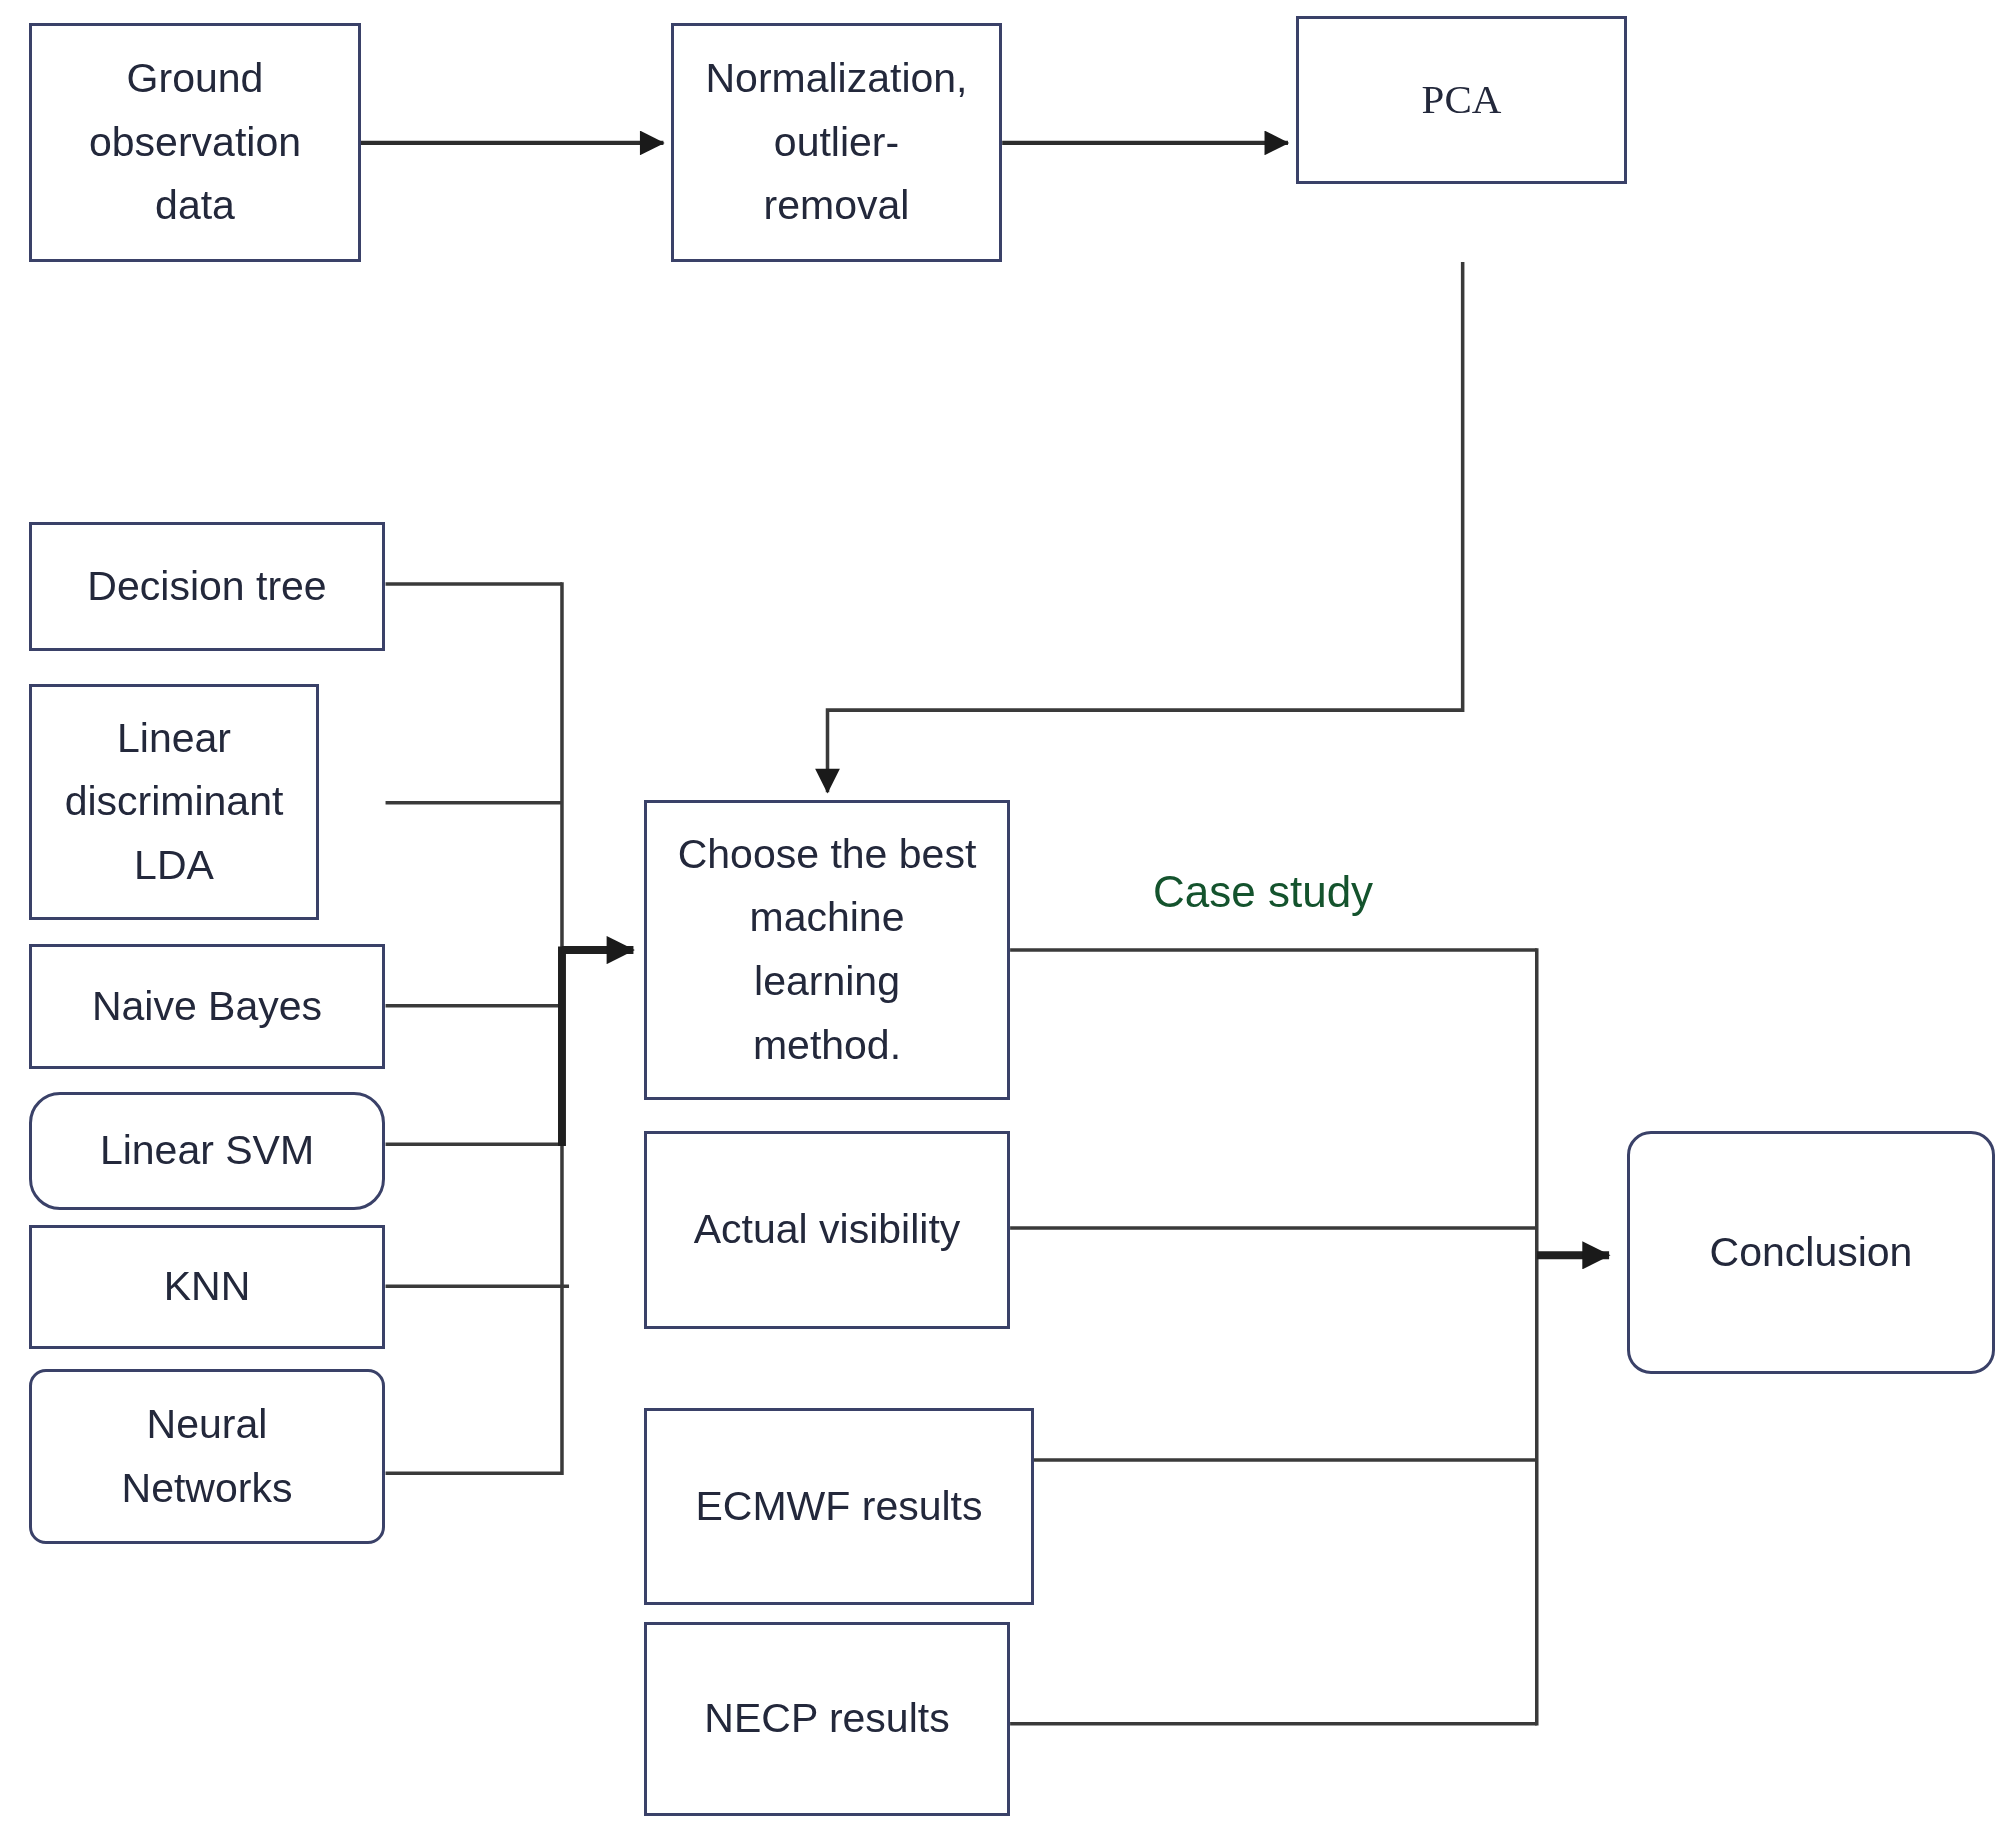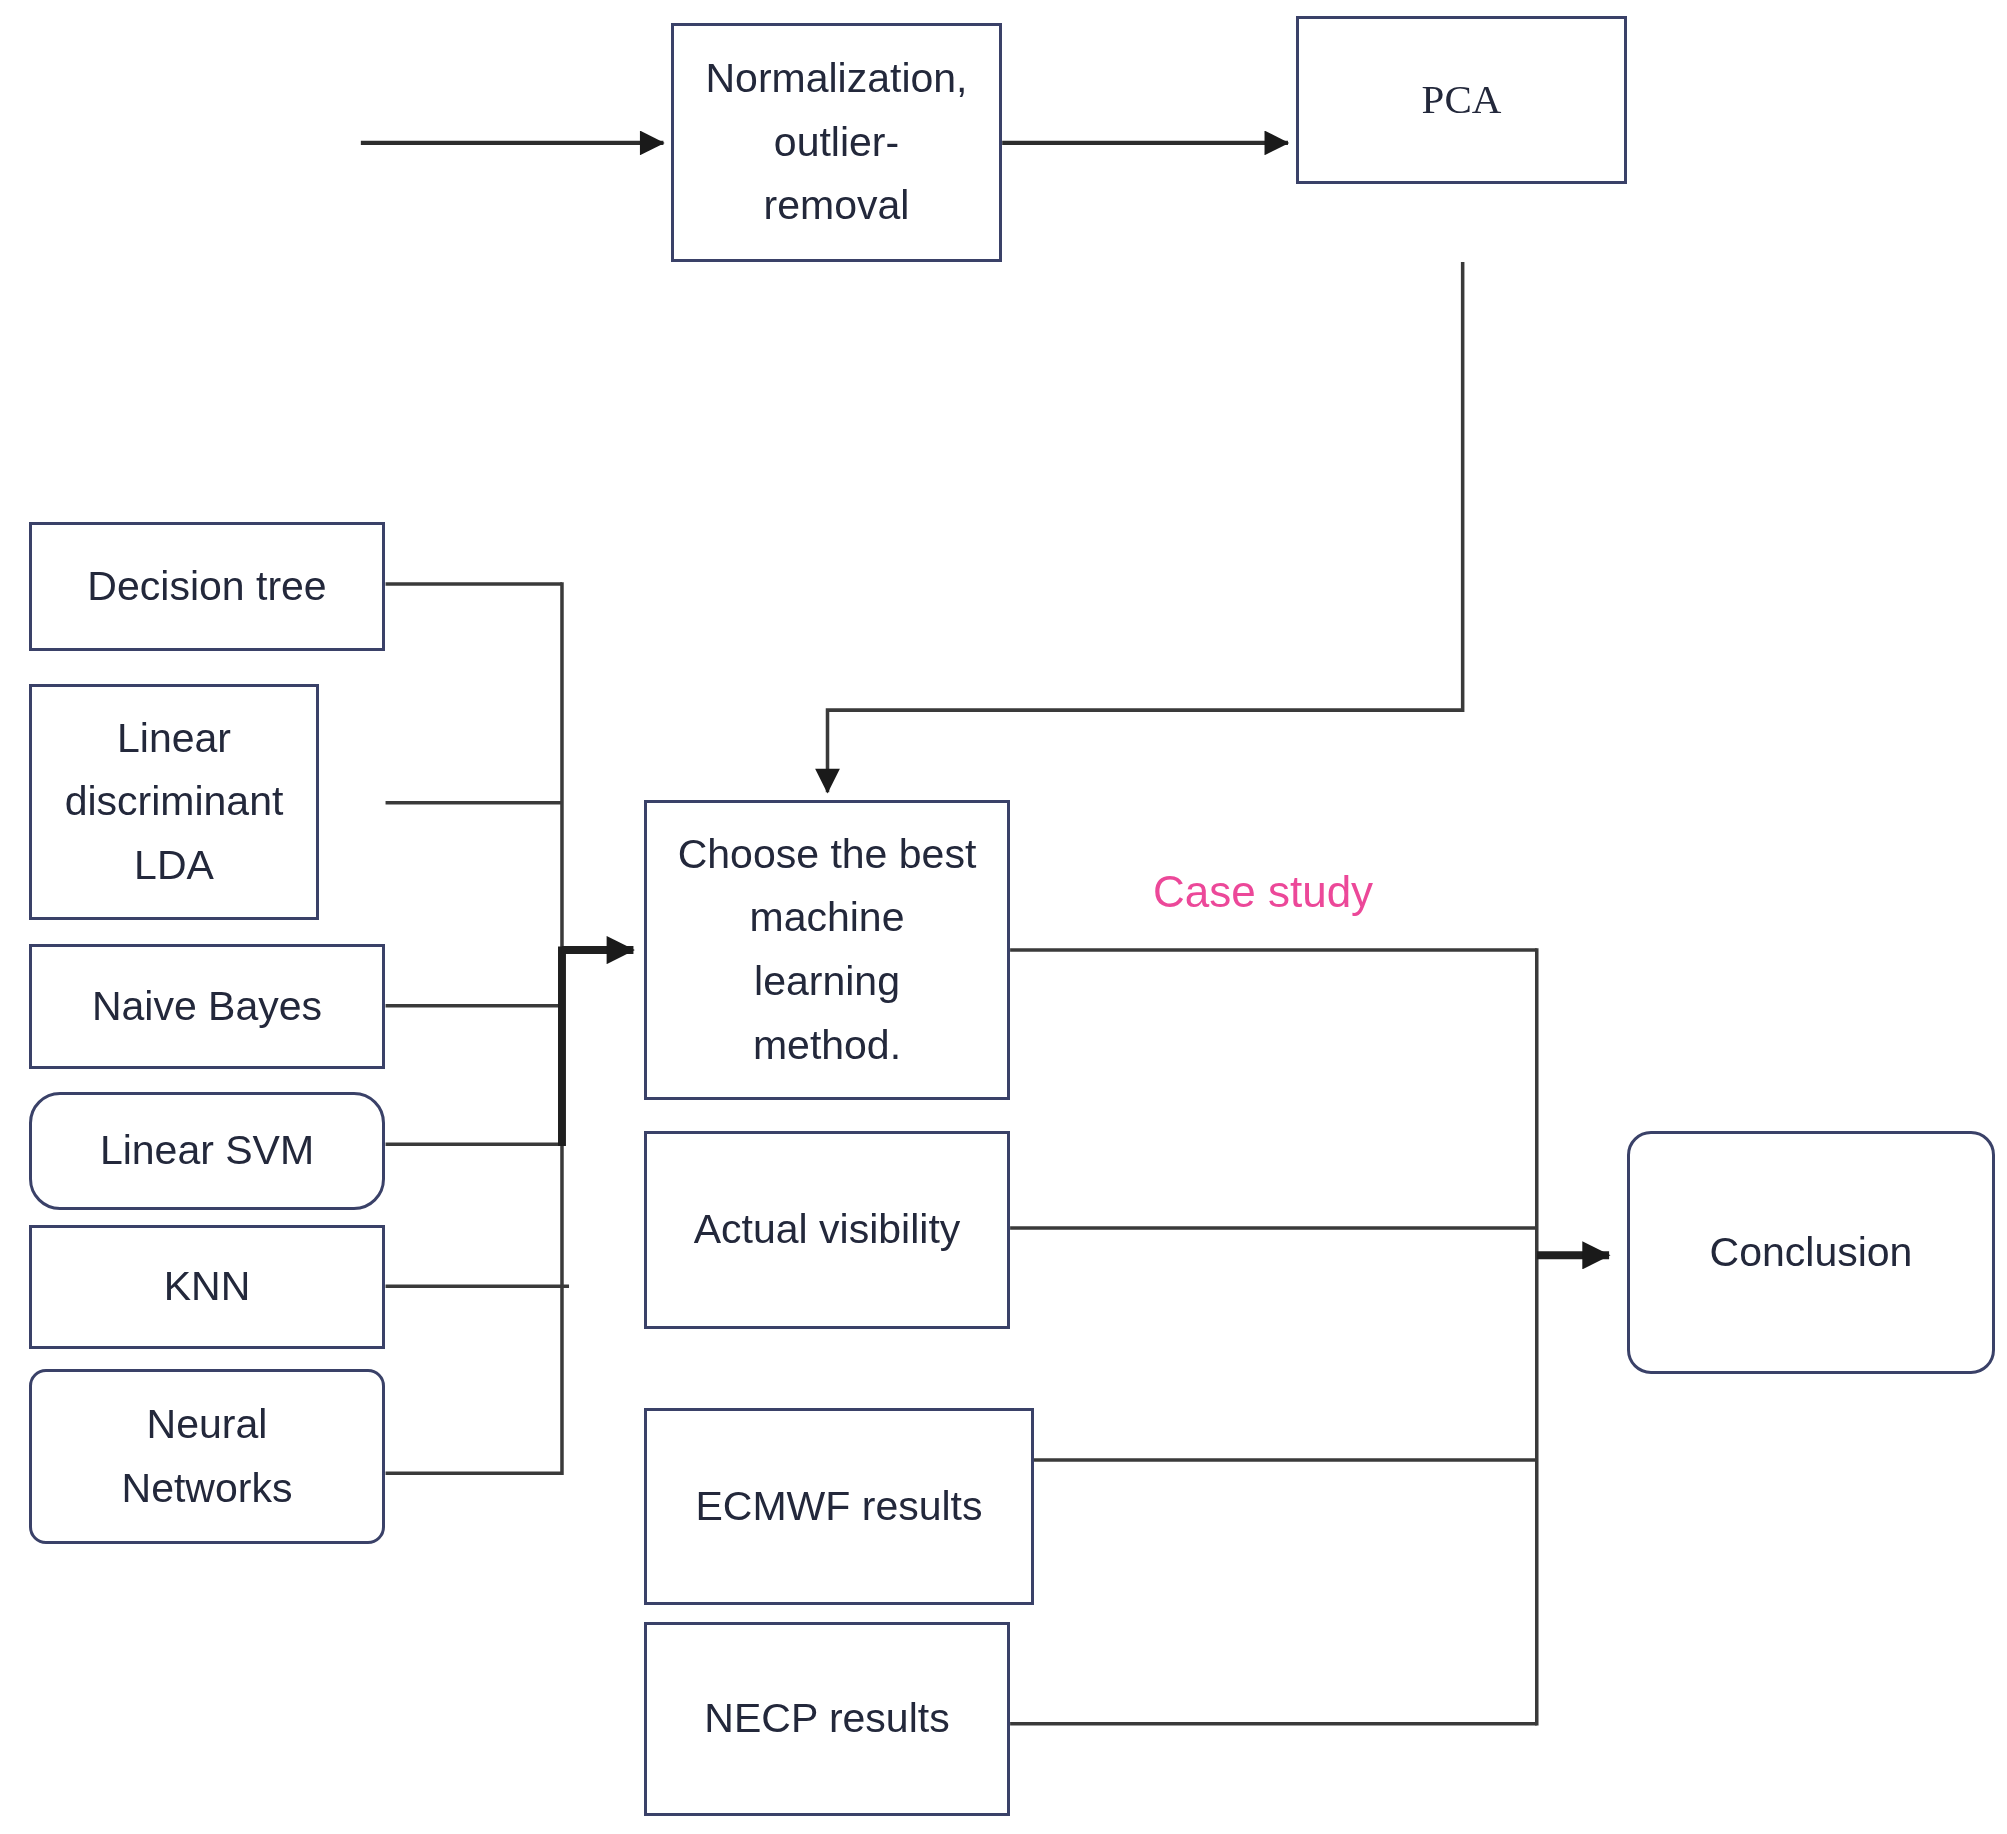--- a/index.html
+++ b/index.html
@@ -30,21 +30,21 @@
     font-size: 41px;
     line-height: 1.55;
     display: flex;
     align-items: center;
     justify-content: center;
     text-align: center;
     white-space: pre-line;
   }
   .edge-label {
     position: absolute;
-    color: #ec4899;
+    color: #14532d;
     font-size: 44px;
     white-space: nowrap;
   }
 </style>
 </head>
 <body>
 
 <div id="canvas">
 
   <svg id="wires" viewBox="0 0 2275 2079">
@@ -74,20 +74,23 @@
 
     <path d="M1145 1077 L1742 1077" stroke="#3a3a3a" stroke-width="4" fill="none"></path>
 
     <path d="M1145 1392 L1742 1392" stroke="#3a3a3a" stroke-width="4" fill="none"></path>
     <path d="M1145 1655 L1742 1655" stroke="#3a3a3a" stroke-width="4" fill="none"></path>
     <path d="M1145 1954 L1742 1954" stroke="#3a3a3a" stroke-width="4" fill="none"></path>
     <path d="M1742 1075 L1742 1956" stroke="#3a3a3a" stroke-width="4" fill="none"></path>
     <path d="M1742 1423 L1824 1423" stroke="#1f1f1f" stroke-width="9" fill="none" marker-end="url(#ahBold)"></path>
   </svg>
 
+  <div class="node" style="left:29px; top:23px; width:332px; height:239px;">Ground
+observation
+data</div>
 
   <div class="node" style="left:671px; top:23px; width:331px; height:239px;">Normalization,
 outlier-
 removal</div>
 
   <div class="node" style="left:1296px; top:16px; width:331px; height:168px;font-family:Liberation Serif, serif;">PCA</div>
 
   <div class="node" style="left:29px; top:522px; width:356px; height:129px;">Decision tree</div>
 
   <div class="node" style="left:29px; top:684px; width:290px; height:236px;">Linear

